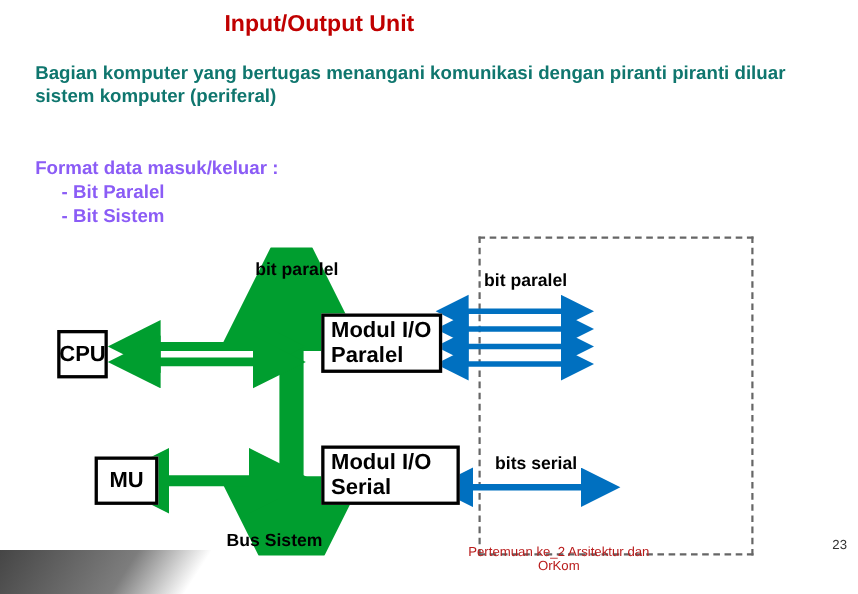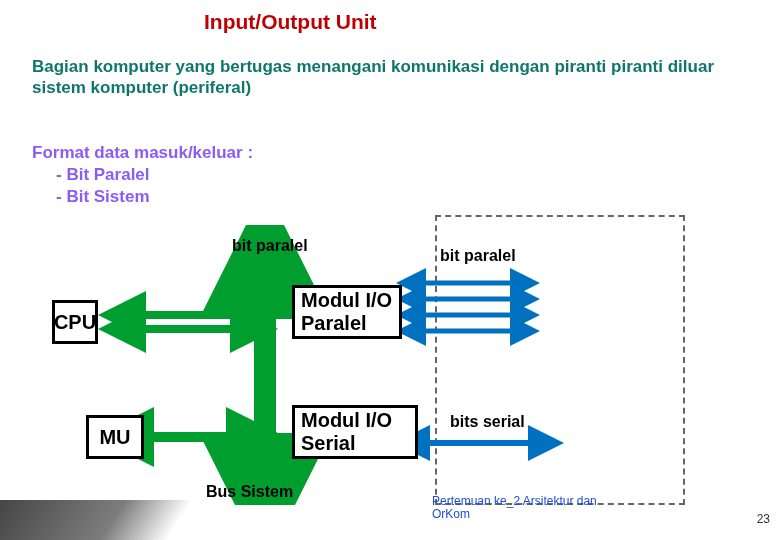--- a/index.html
+++ b/index.html
@@ -86,31 +86,32 @@
   svg.arrows {
     position: absolute;
     left: 0; top: 0;
     width: 640px; height: 280px;
     pointer-events: none;
   }
 
   
   .footer {
     position: absolute;
-    left: 432px;
+    left: 418px;
     top: 495px;
     font-size: 12px;
-    color: #1d4ed8;
+    color: #b91c1c;
+    text-align: center;
     width: 180px;
     line-height: 1.1;
   }
   .pagenum {
     position: absolute;
     right: 10px;
-    top: 512px;
+    top: 488px;
     font-size: 12px;
     color: #333;
   }
   
   .swoosh {
     position: absolute;
     left: 0; top: 500px;
     width: 260px; height: 40px;
     background: linear-gradient(100deg, #1a1a1a 0%, #666 55%, rgba(255,255,255,0) 80%);
     transform: skew(-25deg) translateX(-30px);

